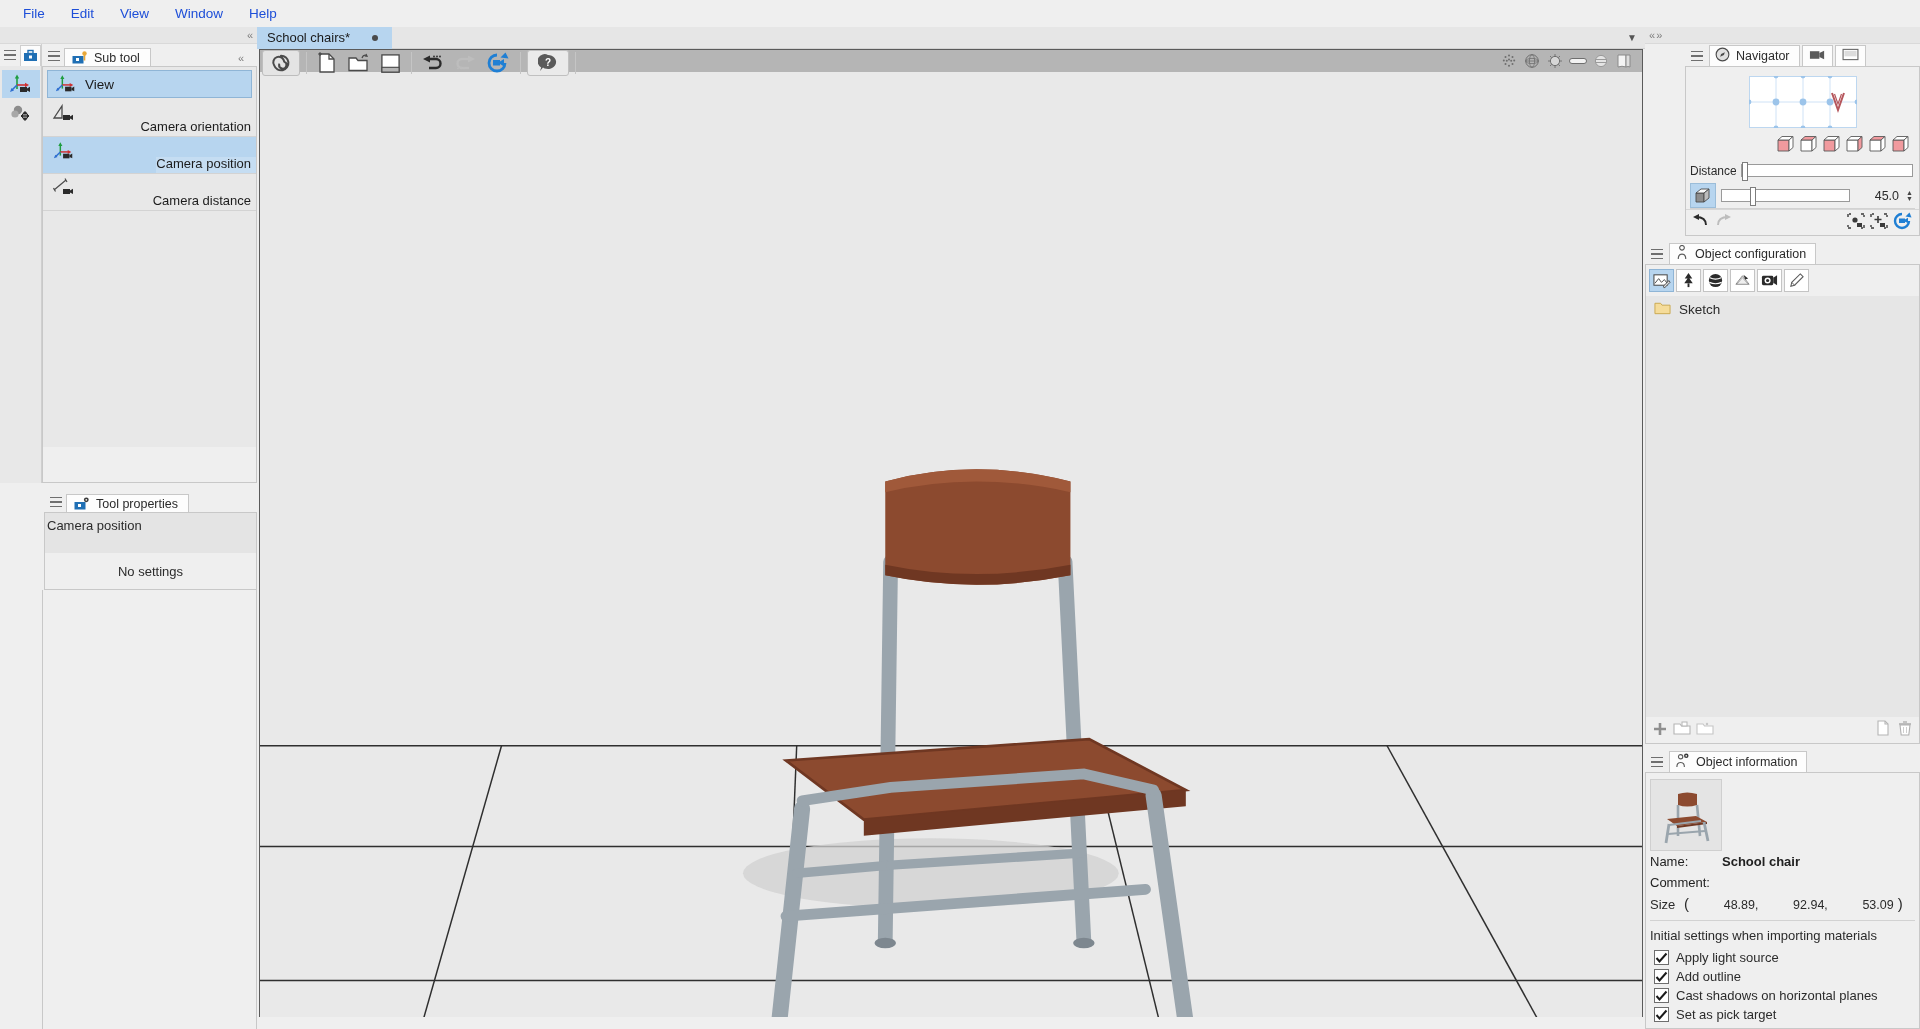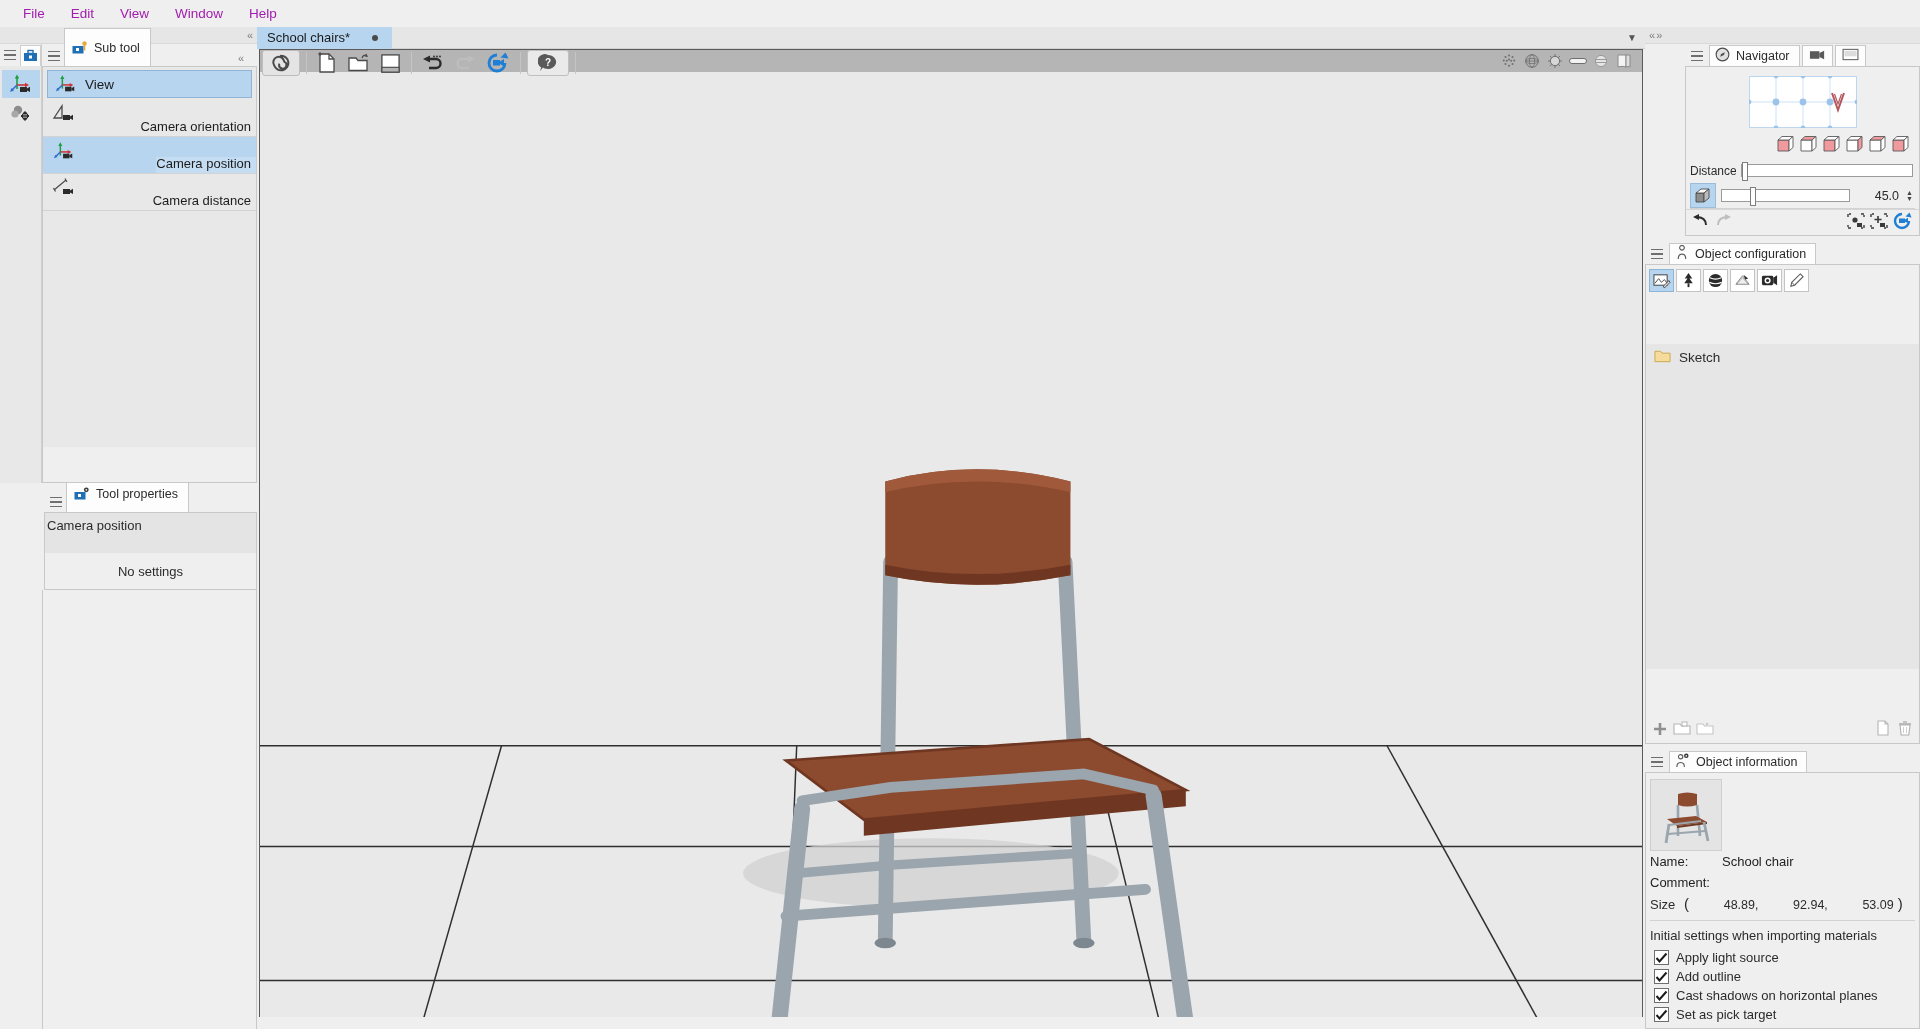--- a/index.html
+++ b/index.html
@@ -18,21 +18,21 @@
     justify-content: center; position: relative; flex: none;
   }
   .titlebar .title { font-size: 13.5px; color: #2b2b2b; }
   .winbtns { position: absolute; right: 6px; top: 0; height: 31px; display: flex; align-items: center; gap: 0; }
   .winbtn { width: 30px; height: 24px; display: flex; align-items: center; justify-content: center;
             font-size: 13px; color: #333; }
   .winbtn svg { display: block; }
 
   
   .menubar { height: 27px; background: #efefef; display: flex; align-items: center; padding-left: 10px; flex: none; }
-  .menuitem { padding: 4px 13px; font-size: 13.5px; color: #a21caf; }
+  .menuitem { padding: 4px 13px; font-size: 13.5px; color: #1d4ed8; }
 
   
   .body { flex: 1; display: flex; min-height: 0; background: #efefef; }
 
   
   .collapse-strip {
     height: 17px; background: #e6e6e6; display: flex; align-items: center;
     justify-content: flex-end; padding-right: 5px; color: #8a8a8a; font-size: 11px;
     border-bottom: 1px solid #d9d9d9;
   }
@@ -51,21 +51,21 @@
     width: 22px; height: 21px; background: #fcfcfc; border: 1px solid #cfcfcf; border-bottom: none;
     display: flex; align-items: center; justify-content: center; margin-left: 1px;
   }
   .rail-items { padding-top: 3px; background: #e8e8e8; flex: 1; }
   .rail-btn { width: 38px; height: 28px; display: flex; align-items: center; justify-content: center; margin: 1px 2px; }
   .rail-btn.active { background: #b7d5ef; }
 
   .subtool-panel { flex: 1; display: flex; flex-direction: column; background: #efefef; min-width: 0; }
   .panel-tabbar { height: 22px; display: flex; align-items: flex-end; background: #efefef; padding-left: 2px; }
   .panel-tab {
-    height: 38px; background: #fdfdfd; border: 1px solid #c8c8c8; border-bottom: none;
+    height: 18px; background: #fdfdfd; border: 1px solid #c8c8c8; border-bottom: none;
     display: flex; align-items: center; gap: 6px; padding: 0 10px 0 6px; font-size: 12.5px;
   }
   .panel-tab .ico { width: 17px; height: 16px; display: flex; align-items: center; justify-content: center; }
   .subtool-body { flex: 1; background: #e8e8e8; border: 1px solid #c8c8c8; border-top: 1px solid #c8c8c8;
                   overflow: hidden; position: relative; }
   .st-header {
     height: 28px; margin: 3px 4px 2px 4px; background: #b7d5ef; border: 1px solid #8fb5d6;
     display: flex; align-items: center; gap: 7px; padding-left: 6px; font-size: 13.5px; color: #1a1a1a;
   }
   .st-row {
@@ -133,38 +133,38 @@
             display: flex; align-items: center; justify-content: center; }
   .slider-val { width: 44px; text-align: right; font-size: 12.5px; }
   .spin { display: inline-flex; flex-direction: column; margin-left: 2px; }
   .spin i { font-size: 7px; line-height: 6px; color: #444; }
 
   .nav-actions { display: flex; align-items: center; height: 26px; padding: 0 6px; border-top: 1px solid #d7d7d7; }
   .nav-actions .left { display: flex; gap: 4px; }
   .nav-actions .right { margin-left: auto; display: flex; gap: 5px; align-items: center; }
 
   .objconf { flex: 1; display: flex; flex-direction: column; min-height: 0; margin-top: 6px; }
-  .oc-body { flex: 1; border: 1px solid #c8c8c8; background: #efefef; display: flex; flex-direction: column; min-height: 0; gap: 48px; }
+  .oc-body { flex: 1; border: 1px solid #c8c8c8; background: #efefef; display: flex; flex-direction: column; min-height: 0; }
   .oc-cats { display: flex; gap: 2px; padding: 4px 3px; }
   .oc-cat { width: 25px; height: 23px; border: 1px solid #c4c4c4; background: #fff;
             display: flex; align-items: center; justify-content: center; }
   .oc-cat.active { background: #b7d5ef; border-color: #8fb5d6; }
   .oc-list { flex: 1; background: #e6e6e6; margin: 0 0 0 0; overflow: hidden; }
   .oc-item { height: 26px; display: flex; align-items: center; gap: 8px; padding-left: 8px; font-size: 13.5px; }
   .oc-foot { height: 26px; display: flex; align-items: center; padding: 0 6px; background: #efefef; }
   .oc-foot .left { display: flex; gap: 5px; }
   .oc-foot .right { margin-left: auto; display: flex; gap: 7px; }
 
   .objinfo { flex: none; display: flex; flex-direction: column; margin-top: 6px; }
   .oi-body { border: 1px solid #c8c8c8; background: #efefef; padding: 6px 0 4px 0; }
   .oi-thumb { width: 72px; height: 72px; background: #e4e4e4; border: 1px solid #cfcfcf;
               margin-left: 4px; position: relative; overflow: hidden; }
   .oi-field { display: flex; font-size: 13px; padding: 3px 0 3px 4px; align-items: baseline; }
   .oi-key { width: 72px; color: #222; }
-  .oi-val { color: #222; }
+  .oi-val { color: #222; font-weight: bold; }
   .oi-size { display: flex; align-items: baseline; font-size: 13px; padding: 2px 0 4px 4px; }
   .oi-size .k { width: 30px; }
   .oi-size .paren { font-size: 15px; padding: 0 4px; }
   .oi-num { width: 62px; text-align: right; font-size: 12.5px; }
   .oi-comma { font-size: 12px; padding-right: 4px; }
   .oi-sep { height: 1px; background: #d2d2d2; margin: 4px 4px 0 4px; }
   .oi-section-title { font-size: 13px; padding: 7px 0 5px 4px; }
   .cb-row { display: flex; align-items: center; gap: 7px; padding: 2px 0 2px 8px; font-size: 13px; }
   .cb { width: 15px; height: 15px; background: #fff; border: 1px solid #6e6e6e;
         display: flex; align-items: center; justify-content: center; flex: none; }

